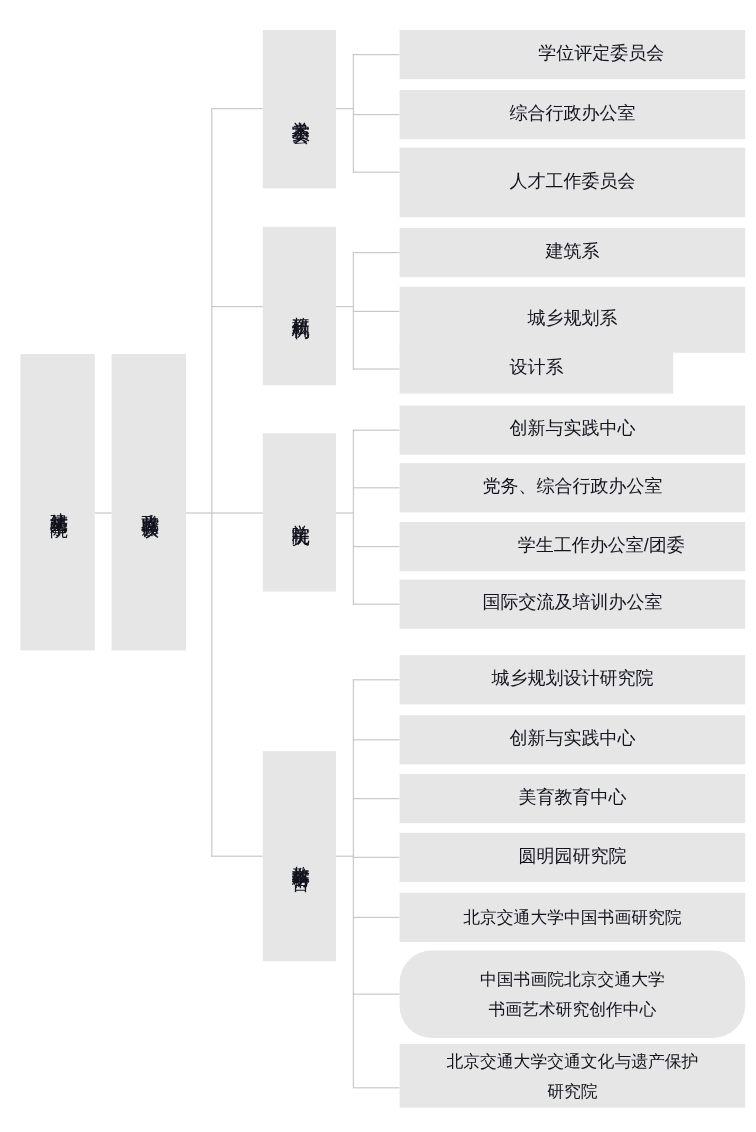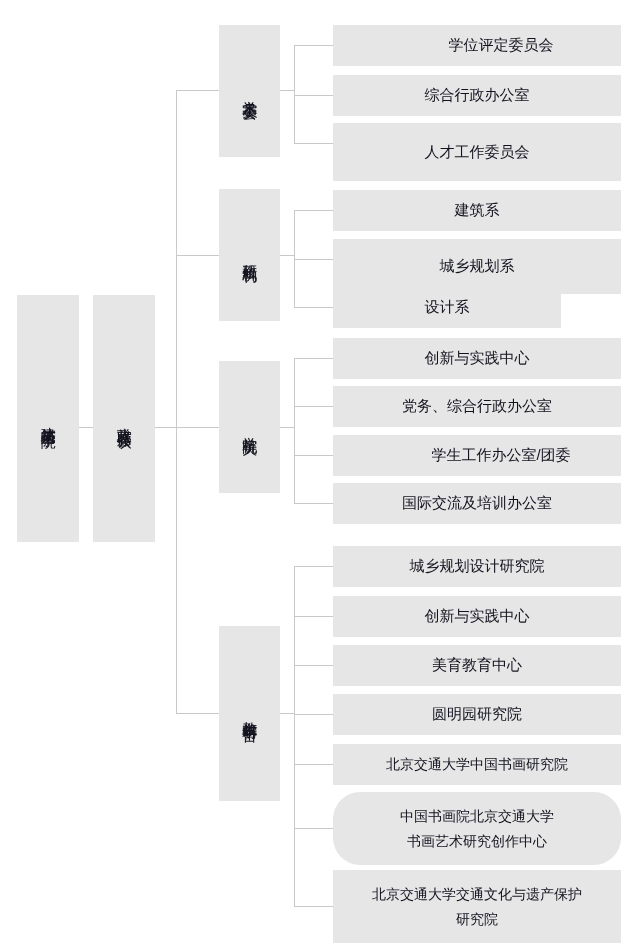--- a/index.html
+++ b/index.html
@@ -108,16 +108,16 @@
   <div class="ln h" style="left:294px;top:828px;width:39px;"></div>
   <div class="ln h" style="left:294px;top:906px;width:39px;"></div>
 
   <div class="node lvl3" style="left:333px;top:546px;width:288px;height:41px;">城乡规划设计研究院</div>
   <div class="node lvl3" style="left:333px;top:596px;width:288px;height:41px;">创新与实践中心</div>
   <div class="node lvl3" style="left:333px;top:645px;width:288px;height:41px;">美育教育中心</div>
   <div class="node lvl3" style="left:333px;top:694px;width:288px;height:41px;">圆明园研究院</div>
   <div class="node lvl3 small" style="left:333px;top:744px;width:288px;height:41px;">北京交通大学中国书画研究院</div>
   <div class="node lvl3 small multi" style="left:333px;top:792px;width:288px;height:73px;white-space:pre-line;border-radius:27px;">中国书画院北京交通大学
 书画艺术研究创作中心</div>
-  <div class="node lvl3 small multi" style="left:333px;top:870px;width:288px;height:73px;white-space:pre-line;">北京交通大学交通文化与遗产保护
+  <div class="node lvl3 small multi" style="left:333px;top:870px;width:288px;height:53px;white-space:pre-line;">北京交通大学交通文化与遗产保护
 研究院</div>
 
 </div>
 
 </body></html>

